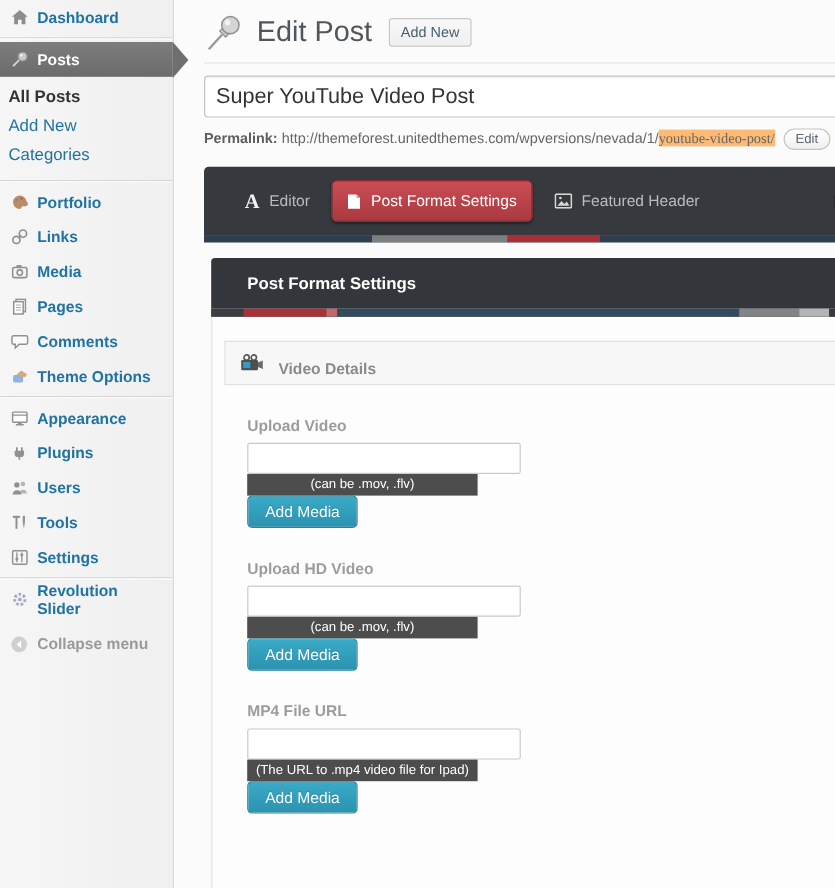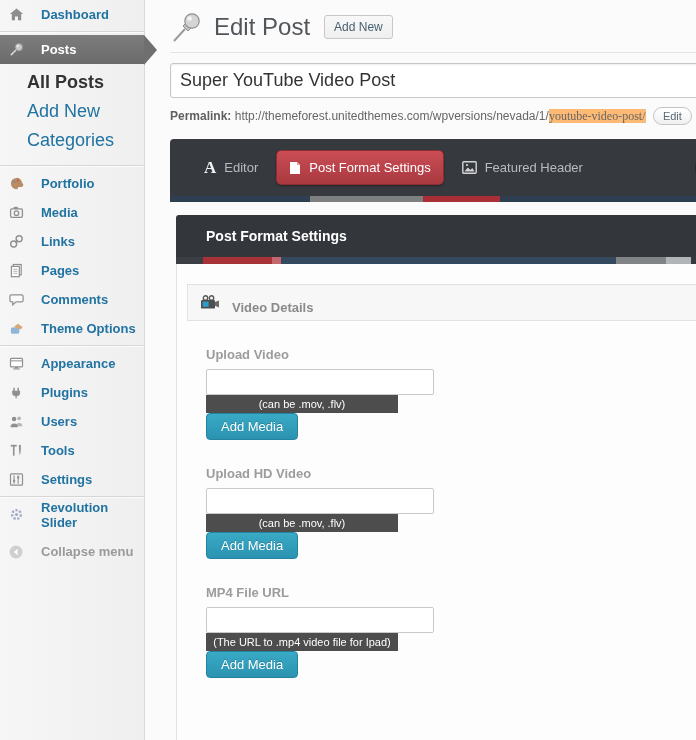--- a/index.html
+++ b/index.html
@@ -3,28 +3,28 @@
 <meta charset="utf-8">
 <style>
   * { box-sizing: border-box; }
   html,body { margin:0; padding:0; }
   body { font-family:"Liberation Sans", sans-serif; background:#fff; }
   #app { position:relative; width:696px; height:740px; overflow:hidden; background:#fbfbfb; }
 
   
   .sidebar { position:absolute; left:0; top:0; bottom:0; width:145px;
     background:linear-gradient(to right,#f6f6f6,#efefef); border-right:1px solid #d9d9d9; z-index:5; }
-  .menu-item { display:flex; align-items:center; gap:17px; padding:6px 8px; height:29px;
+  .menu-item { display:flex; align-items:center; gap:7px; padding:6px 8px; height:29px;
     font-size:13px; font-weight:bold; color:#2173a1; cursor:pointer; }
   .menu-item .ic { width:16px; height:16px; flex:0 0 16px; display:flex; align-items:center; justify-content:center; }
   .menu-item.active { position:relative; background:linear-gradient(#7d7d7d,#6b6b6b); color:#fff; }
   .menu-item.active::after { content:""; position:absolute; right:-13px; top:50%; margin-top:-15px;
     border-left:13px solid #6f6f6f; border-top:15px solid transparent; border-bottom:15px solid transparent; }
   .submenu { padding:4px 0 8px 0; }
-  .submenu-item { padding:4px 8px 4px 27px; font-size:18px; color:#2173a1; cursor:pointer; }
+  .submenu-item { padding:4px 8px 4px 7px; font-size:14px; color:#2173a1; cursor:pointer; }
   .submenu-item.current { color:#333; font-weight:bold; }
   .sep { border-top:1px solid #d6d6d6; border-bottom:1px solid #fcfcfc; margin:2px 0; }
   .menu-item.collapse { color:#9a9a9a; font-weight:bold; margin-top:8px; }
 
   
   .main { position:absolute; left:170px; top:0; width:540px; }
 
   .page-head { display:flex; align-items:center; gap:10px; padding:10px 0 8px 0; border-bottom:1px solid #e4e4e4; }
   .page-title { font-size:24px; color:#51565a; }
   .addnew-btn { margin-left:4px; font-size:12px; color:#47606e; background:linear-gradient(#f8f8f8,#efefef);
@@ -116,37 +116,37 @@
             <circle cx="5.4" cy="6" r="1" fill="#5b8fc0"></circle>
             <circle cx="9.5" cy="4.8" r="1" fill="#c05050"></circle>
           </svg>
       </span>
       <span>Portfolio</span>
     </div>
 
     <div class="menu-item">
       <span class="ic">
         <svg width="15" height="15" viewBox="0 0 16 16">
+            <circle cx="5" cy="10.6" r="3.2" fill="none" stroke="#909090" stroke-width="1.5"></circle>
+            <circle cx="10.8" cy="5" r="3.2" fill="none" stroke="#909090" stroke-width="1.5"></circle>
+            <line x1="6.6" y1="9" x2="9.2" y2="6.5" stroke="#909090" stroke-width="1.5"></line>
+          </svg>
+      </span>
+      <span>Links</span>
+    </div>
+
+    <div class="menu-item">
+      <span class="ic">
+        <svg width="15" height="15" viewBox="0 0 16 16">
             <rect x="1.7" y="4.2" width="12.6" height="9" rx="1.4" fill="none" stroke="#909090" stroke-width="1.4"></rect>
             <rect x="5" y="2" width="4.5" height="2.2" fill="#909090"></rect>
             <circle cx="8" cy="8.7" r="2.4" fill="none" stroke="#909090" stroke-width="1.4"></circle>
           </svg>
       </span>
       <span>Media</span>
-    </div>
-
-    <div class="menu-item">
-      <span class="ic">
-        <svg width="15" height="15" viewBox="0 0 16 16">
-            <circle cx="5" cy="10.6" r="3.2" fill="none" stroke="#909090" stroke-width="1.5"></circle>
-            <circle cx="10.8" cy="5" r="3.2" fill="none" stroke="#909090" stroke-width="1.5"></circle>
-            <line x1="6.6" y1="9" x2="9.2" y2="6.5" stroke="#909090" stroke-width="1.5"></line>
-          </svg>
-      </span>
-      <span>Links</span>
     </div>
 
     <div class="menu-item">
       <span class="ic">
         <svg width="15" height="15" viewBox="0 0 16 16">
             <rect x="4.6" y="1.6" width="8.4" height="11" fill="#fff" stroke="#909090" stroke-width="1.3"></rect>
             <rect x="2.6" y="3.6" width="8.4" height="11" fill="#fff" stroke="#909090" stroke-width="1.3"></rect>
             <line x1="4.6" y1="6.6" x2="9" y2="6.6" stroke="#adadad" stroke-width="1"></line>
             <line x1="4.6" y1="8.8" x2="9" y2="8.8" stroke="#adadad" stroke-width="1"></line>
             <line x1="4.6" y1="11" x2="9" y2="11" stroke="#adadad" stroke-width="1"></line>

